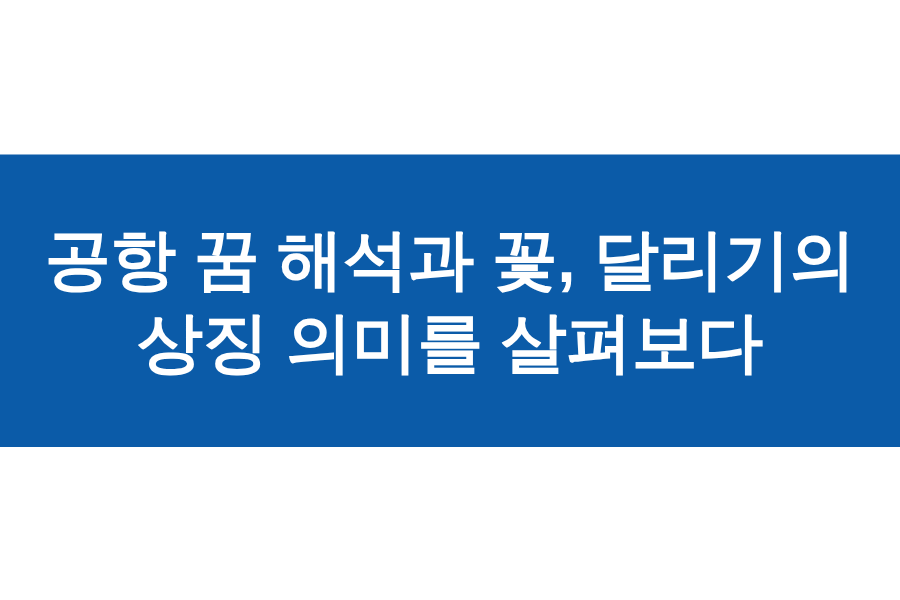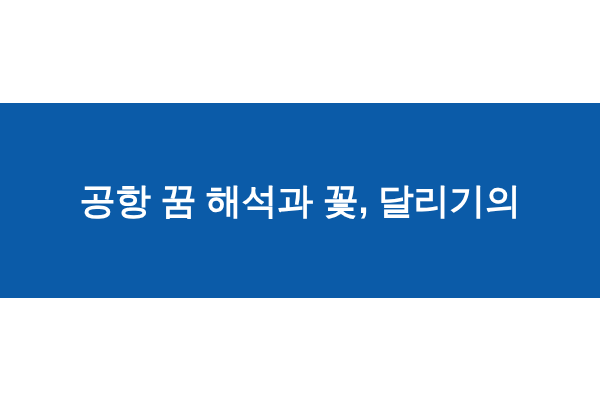--- a/index.html
+++ b/index.html
@@ -43,21 +43,21 @@
     box-sizing: border-box;
     padding: 0 12px;
   }
 
   #hero-title {
     margin: 0;
     padding: 0;
     text-align: center;
     color: #ffffff;
     font-weight: 700;
-    font-size: 36px;
+    font-size: 44px;
     line-height: 55px;
     letter-spacing: -0.3px;
     white-space: nowrap;
     font-family: "Liberation Sans", "DejaVu Sans", sans-serif;
   }
 
   .title-line {
     display: block;
     white-space: nowrap;
   }
@@ -72,18 +72,19 @@
 </head>
 <body style="background: rgb(255, 255, 255);">
 
 <div id="banner-card">
 
   <div class="spacer-top"></div>
 
   <div id="hero-banner" style="background: rgb(11, 91, 168);">
     <h1 id="hero-title" style="color: rgb(255, 255, 255);">
       <span class="title-line">공항 꿈 해석과 꽃, 달리기의</span>
+      <span class="title-line">상징 의미를 살펴보다</span>
     </h1>
   </div>
 
   <div class="spacer-bottom"></div>
 
 </div>
 
 </body></html>

